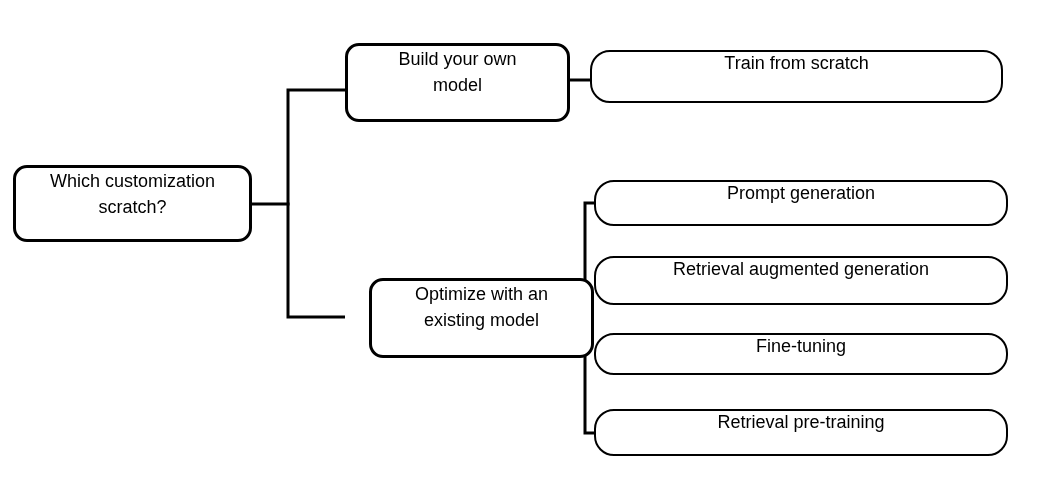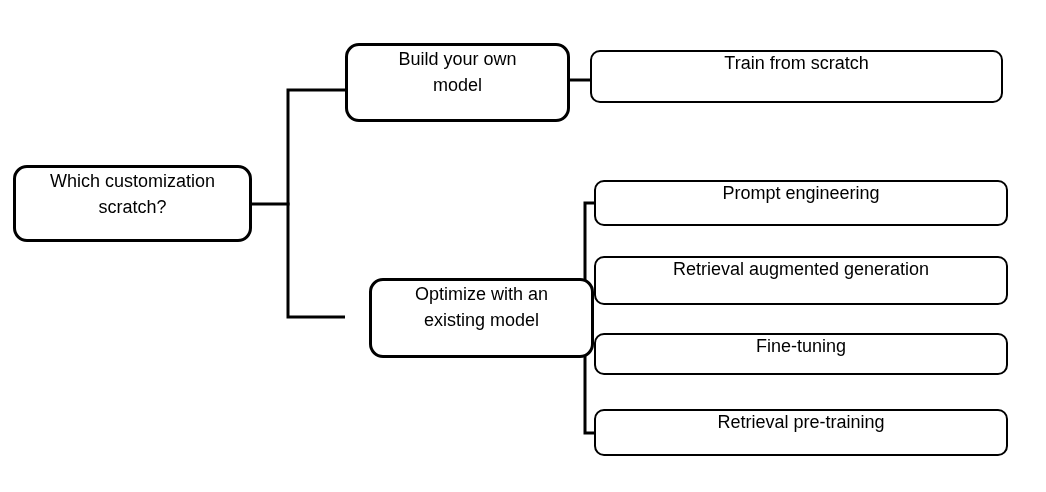--- a/index.html
+++ b/index.html
@@ -41,21 +41,21 @@
     justify-content: center;
     text-align: center;
     background: var(--bg);
     border: 3px solid var(--stroke);
     border-radius: 14px;
     font-size: 18px;
     line-height: 26px;
   }
   .node-sm {
     border-width: 2.5px;
-    border-radius: 10px;
+    border-radius: 20px;
     line-height: 22px;
   }
   .lbl { display: inline-block; }
   .lbl-root  { max-width: 195px; }
   .lbl-2line { max-width: 162px; }
 
   
   .pos-root      { left: 13px;  top: 165px; width: 239px; height: 77px; }
   .pos-build     { left: 345px; top: 43px;  width: 225px; height: 79px; }
   .pos-optimize  { left: 345px; top: 278px; width: 225px; height: 80px; margin-left: 24px; }
@@ -93,21 +93,21 @@
 
   <div class="node pos-optimize">
     <span class="lbl lbl-2line">Optimize with an existing model</span>
   </div>
 
   <div class="node node-sm pos-train">
     <span class="lbl">Train from scratch</span>
   </div>
 
   <div class="node node-sm pos-prompt">
-    <span class="lbl">Prompt engineering</span>
+    <span class="lbl">Prompt generation</span>
   </div>
 
   <div class="node node-sm pos-retrieval">
     <span class="lbl">Retrieval augmented generation</span>
   </div>
 
   <div class="node node-sm pos-finetune">
     <span class="lbl">Fine-tuning</span>
   </div>
 

